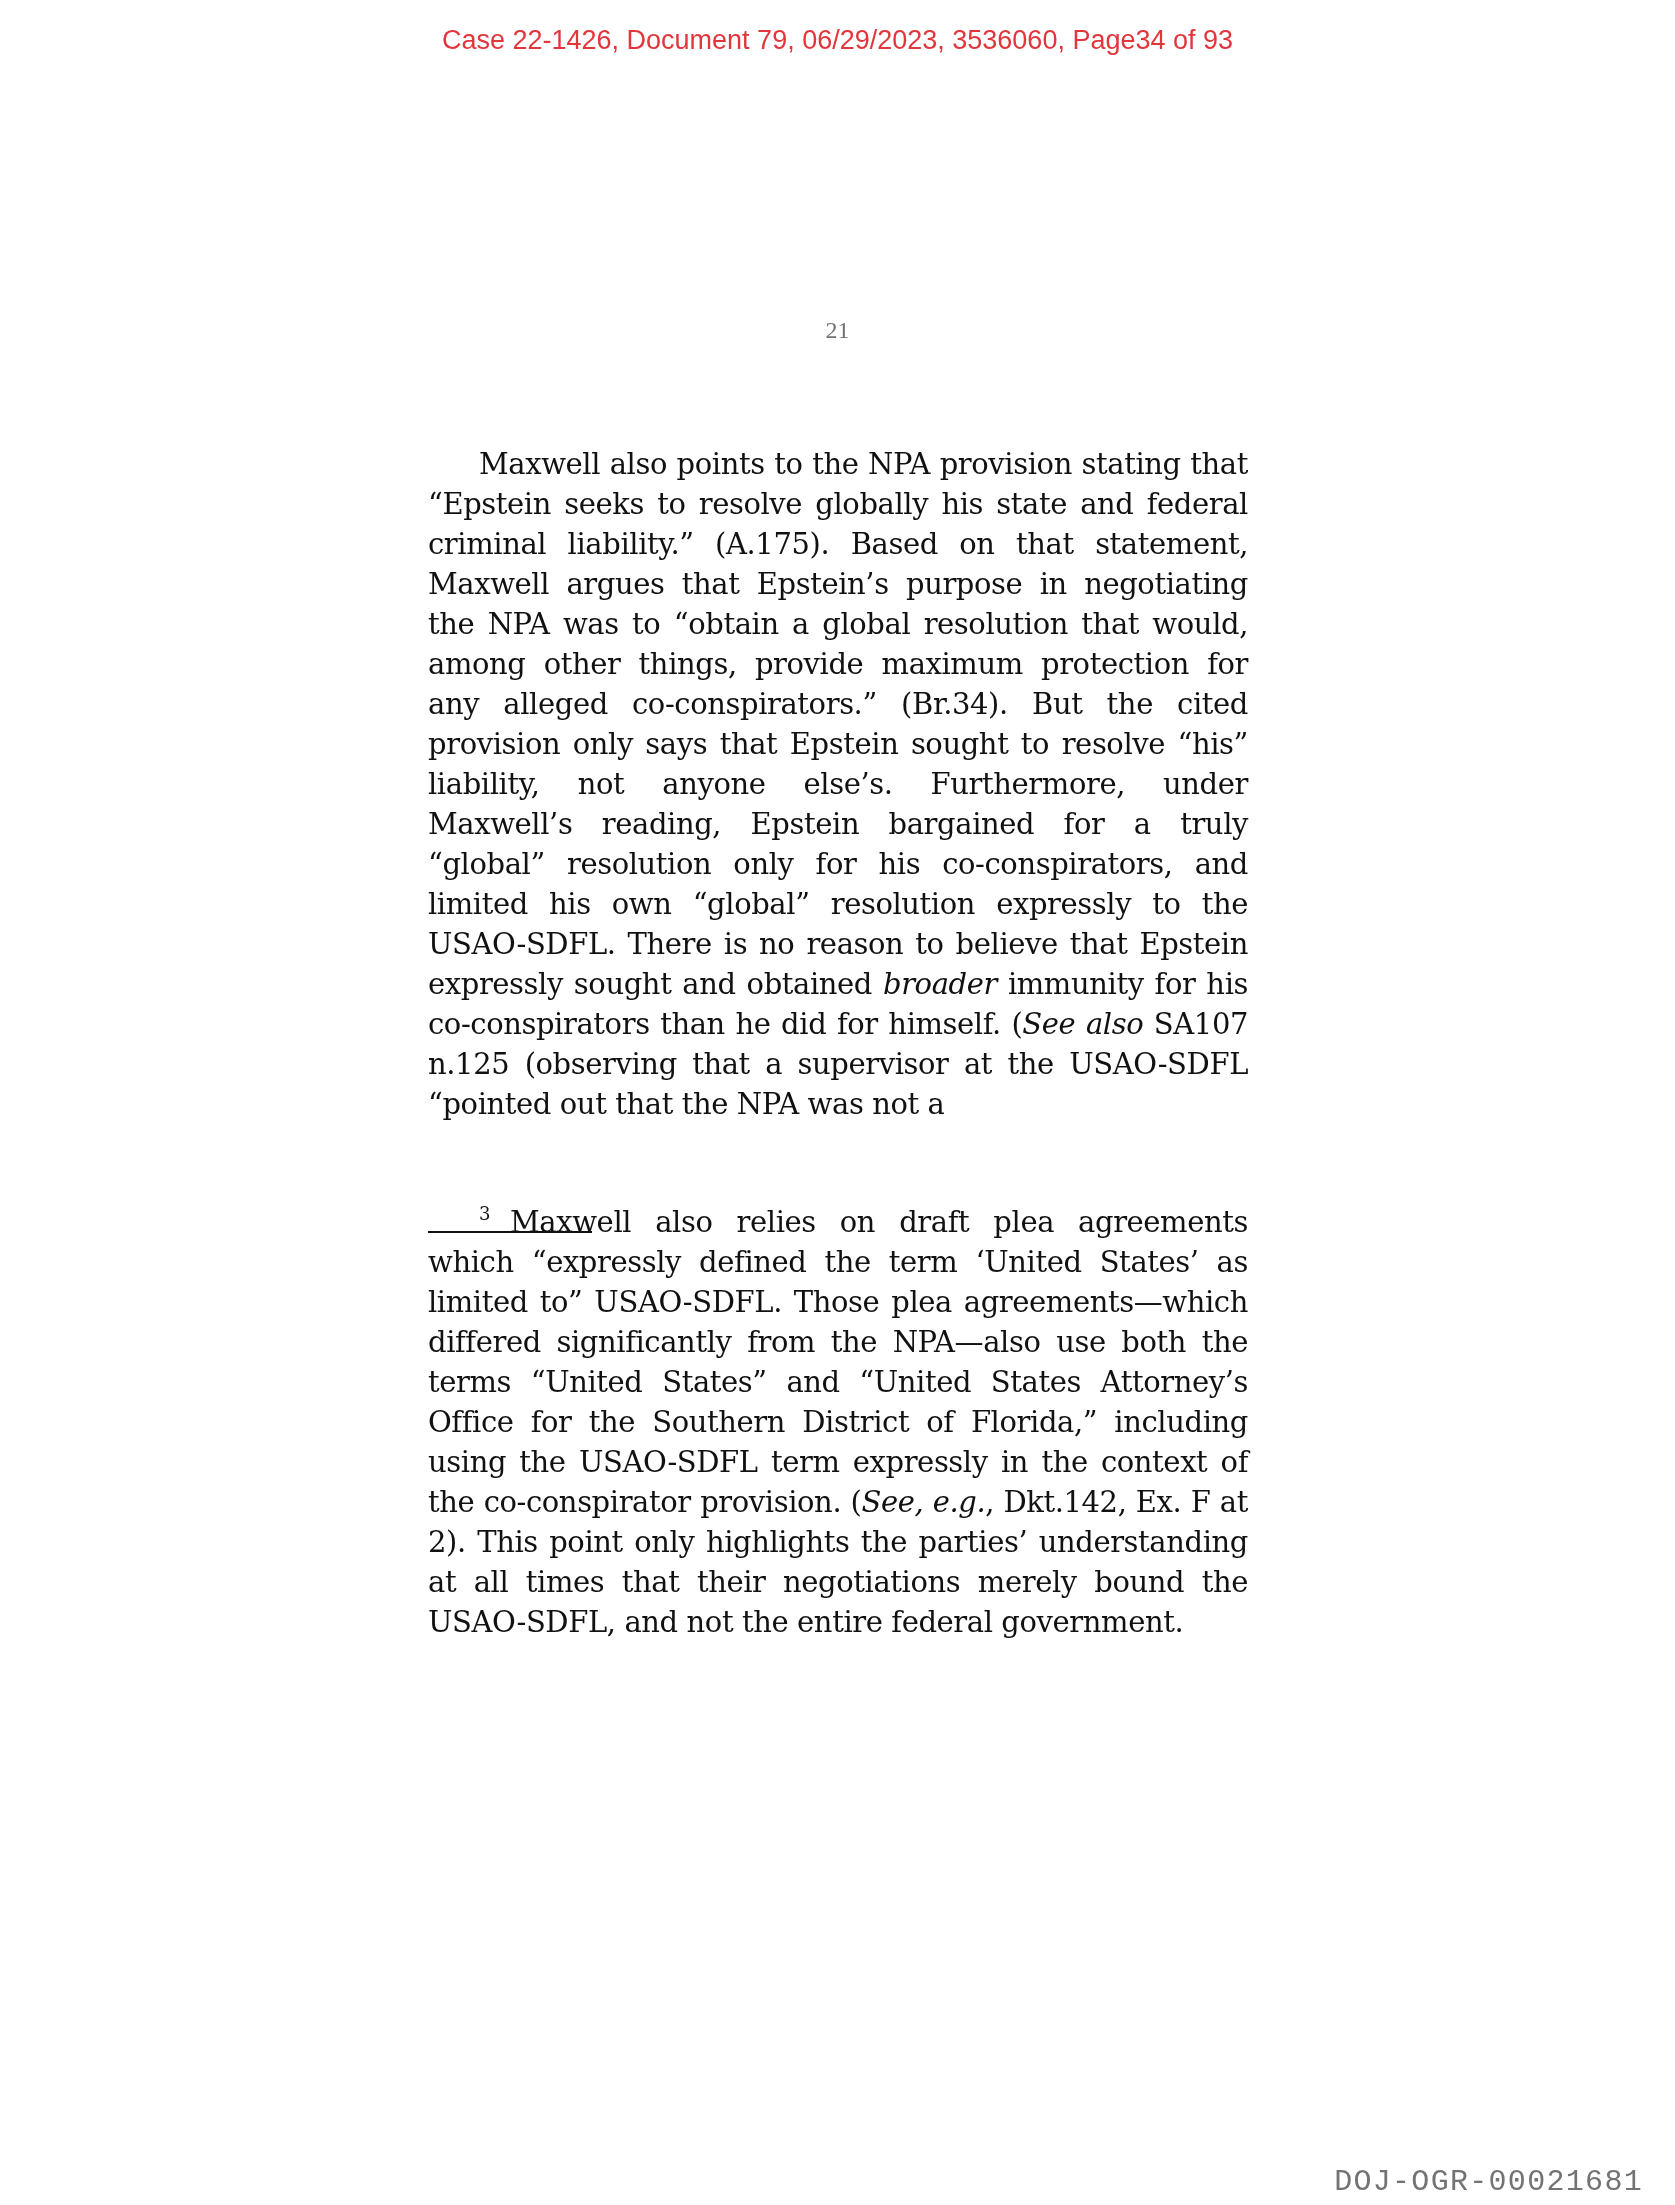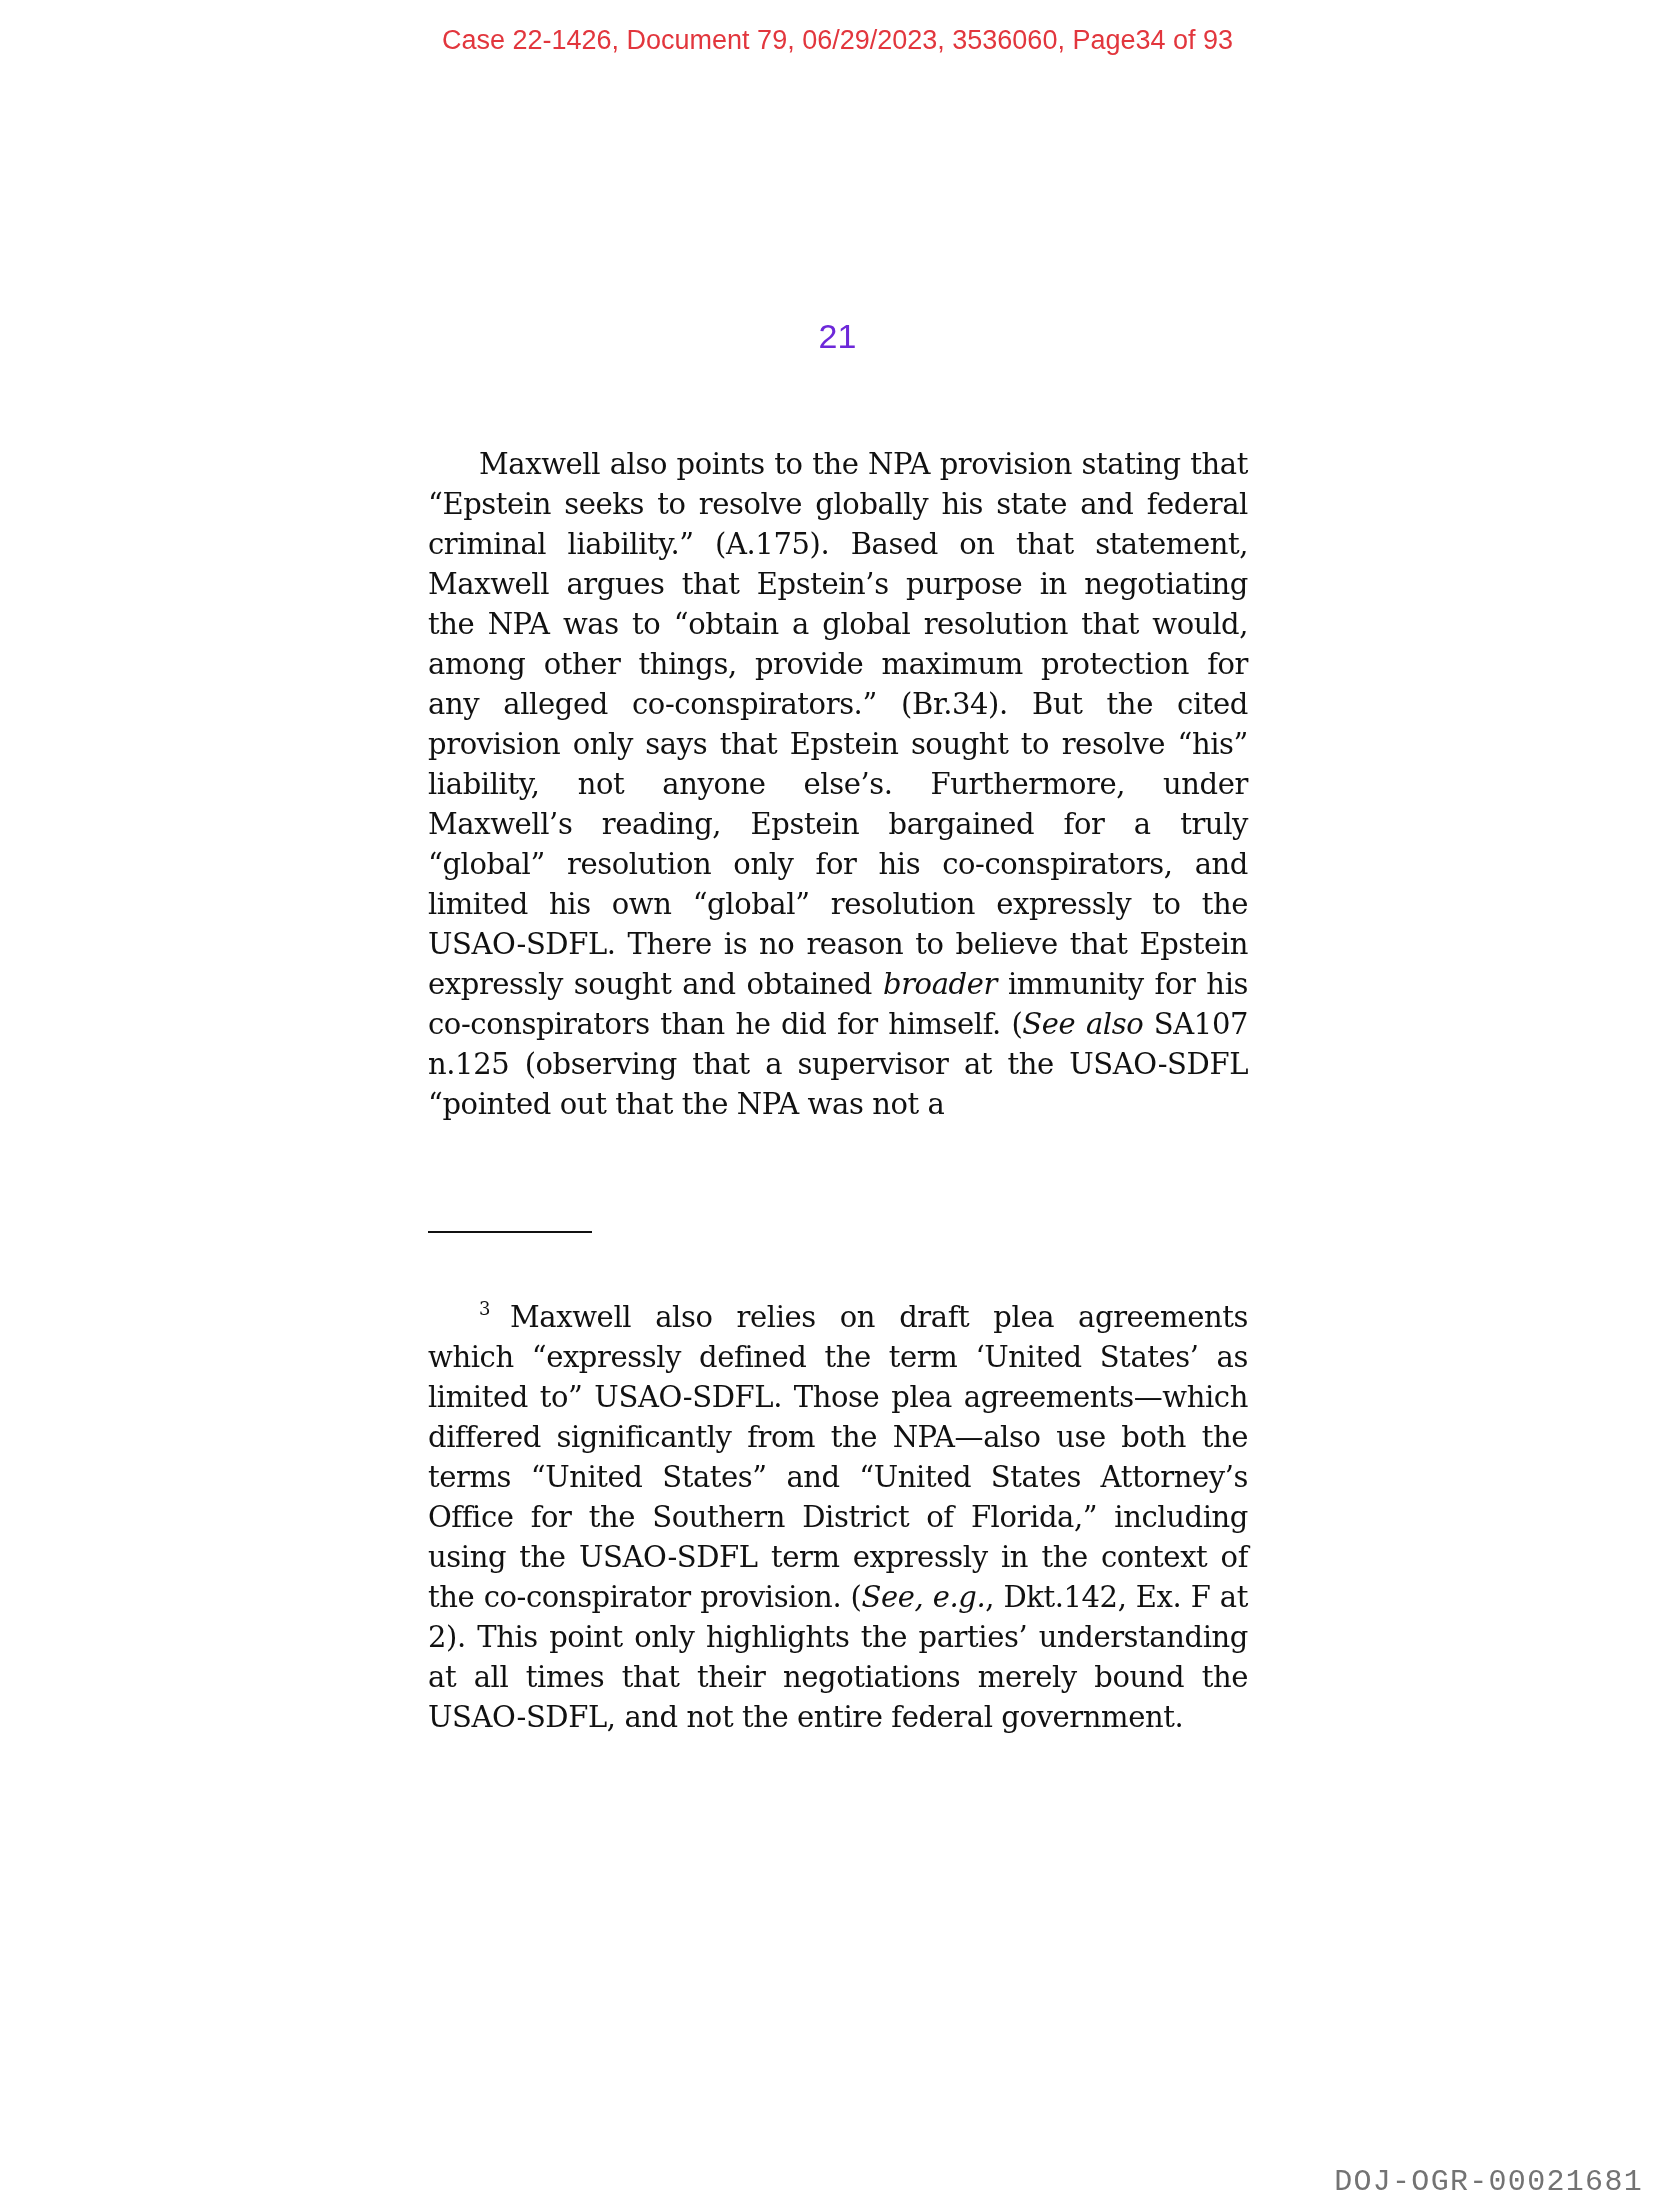--- a/index.html
+++ b/index.html
@@ -4,37 +4,37 @@
 <style>
   html, body { margin: 0; padding: 0; background: #ffffff; }
   body { width: 1675px; height: 2205px; position: relative; overflow: hidden; }
   .header {
     position: absolute; top: 25px; left: 0; width: 1675px; text-align: center;
     font-family: "Liberation Sans", sans-serif; font-size: 27px; color: #e2363d;
     letter-spacing: 0px;
   }
   .page-number {
     position: absolute; top: 317px; left: 0; width: 1675px; text-align: center;
-    font-family: Liberation Sans, sans-serif; font-size: 34px; color: #6d28d9;
+    font-family: Liberation Serif, serif; font-size: 24px; color: #737373;
   }
   .body-col {
     position: absolute; left: 428px; width: 820px;
     font-family: "DejaVu Serif", serif; color: #111;
     font-size: 29px; line-height: 40px; text-align: justify;
     letter-spacing: -0.4px;
   }
   .main { top: 428px; }
   .main p { margin: 0; }
   .main p.indent { text-indent: 51px; margin-top: 16px; }
   sup.fn { font-size: 18px; vertical-align: 12px; line-height: 0; }
   .footnote-rule {
     position: absolute; left: 428px; top: 1231px; width: 164px; height: 0;
     border-top: 2px solid #111;
   }
-  .footnote { top: 1297px; }
+  .footnote { top: 1202px; }
   .footnote p { margin: 0; text-indent: 51px; }
   .footnote .fn-mark { font-size: 18px; vertical-align: 12px; line-height: 0; margin-right: 20px; }
   em { font-style: italic; margin-top: 43px; }
   .bates {
     position: absolute; top: 2165px; right: 32px;
     font-family: "Liberation Mono", monospace; font-size: 30px; color: #737373;
     letter-spacing: 1.3px;
   }
 </style>
 </head>

